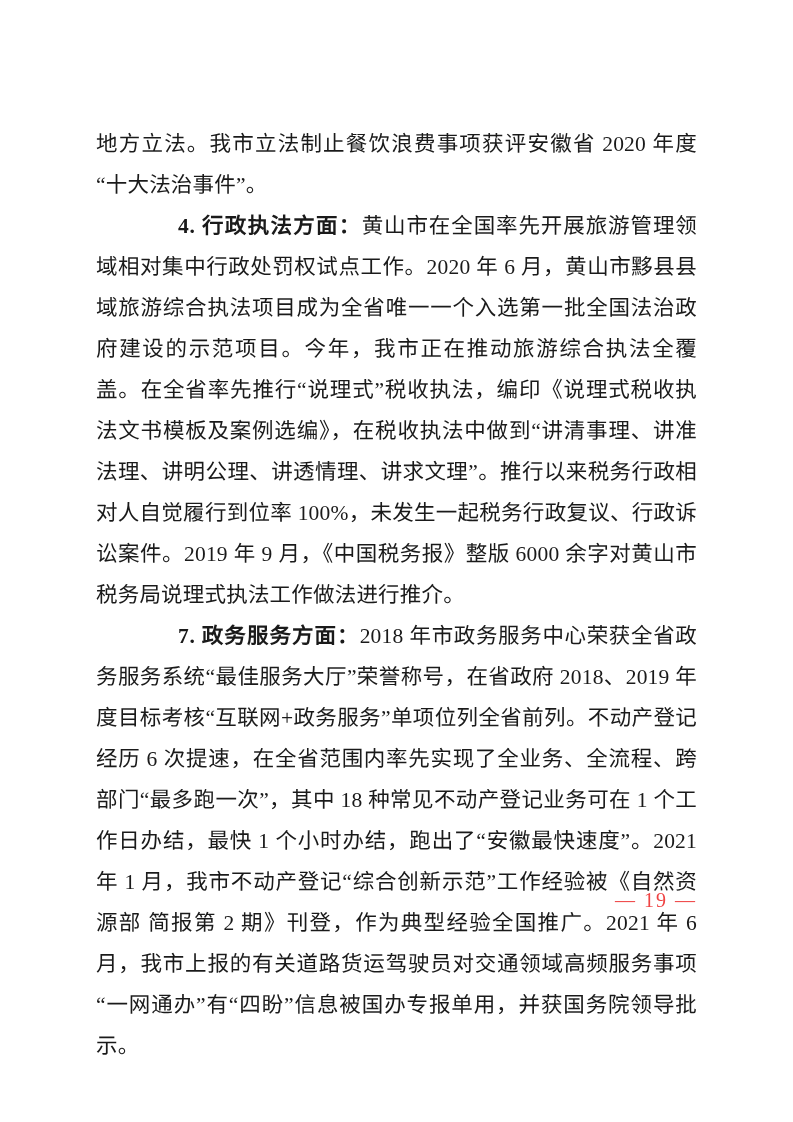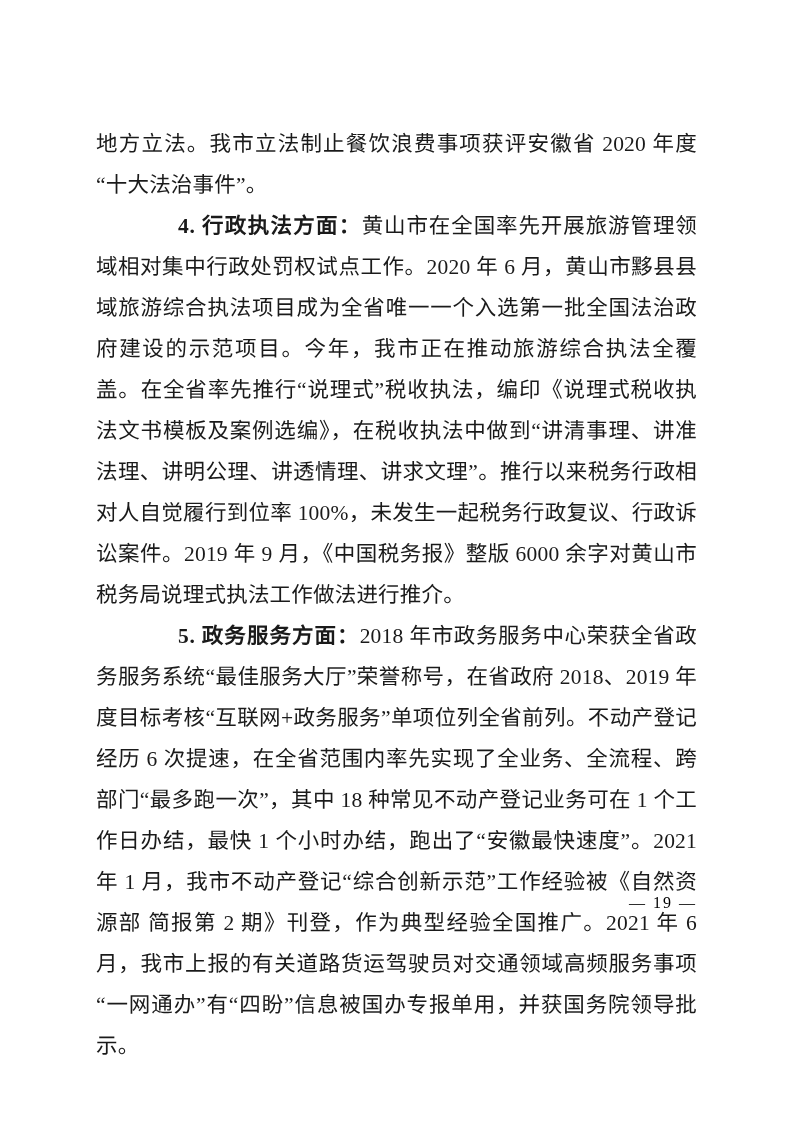--- a/index.html
+++ b/index.html
@@ -38,40 +38,40 @@
   }
   .lead {
     font-weight: bold;
     letter-spacing: 0.6px;
     margin-left: 38px;
   }
   .pagenum {
     position: absolute;
     right: 96px;
     bottom: 96px;
-    font-size: 16px;
+    font-size: 20px;
     letter-spacing: 2px;
-    color: #000000;
+    color: #ef4444;
     font-family: "Liberation Serif", "DejaVu Serif", serif;
   }
 </style>
 </head>
 <body>
 
 <div class="page">
   <div class="doc-body">
 
     <p class="para">
       <span>地方立法。我市立法制止餐饮浪费事项获评安徽省 2020 年度“十大法治事件”。</span>
     </p>
 
     <p class="para indent">
       <span class="lead">4. 行政执法方面：</span><span>黄山市在全国率先开展旅游管理领域相对集中行政处罚权试点工作。2020 年 6 月，黄山市黟县县域旅游综合执法项目成为全省唯一一个入选第一批全国法治政府建设的示范项目。今年，我市正在推动旅游综合执法全覆盖。在全省率先推行“说理式”税收执法，编印《说理式税收执法文书模板及案例选编》，在税收执法中做到“讲清事理、讲准法理、讲明公理、讲透情理、讲求文理”。推行以来税务行政相对人自觉履行到位率 100%，未发生一起税务行政复议、行政诉讼案件。2019 年 9 月，《中国税务报》整版 6000 余字对黄山市税务局说理式执法工作做法进行推介。</span>
     </p>
 
     <p class="para indent">
-      <span class="lead">5. 政务服务方面：</span><span>2018 年市政务服务中心荣获全省政务服务系统“最佳服务大厅”荣誉称号，在省政府 2018、2019 年度目标考核“互联网+政务服务”单项位列全省前列。不动产登记经历 6 次提速，在全省范围内率先实现了全业务、全流程、跨部门“最多跑一次”，其中 18 种常见不动产登记业务可在 1 个工作日办结，最快 1 个小时办结，跑出了“安徽最快速度”。2021 年 1 月，我市不动产登记“综合创新示范”工作经验被《自然资源部 简报第 2 期》刊登，作为典型经验全国推广。2021 年 6 月，我市上报的有关道路货运驾驶员对交通领域高频服务事项“一网通办”有“四盼”信息被国办专报单用，并获国务院领导批示。</span>
+      <span class="lead">7. 政务服务方面：</span><span>2018 年市政务服务中心荣获全省政务服务系统“最佳服务大厅”荣誉称号，在省政府 2018、2019 年度目标考核“互联网+政务服务”单项位列全省前列。不动产登记经历 6 次提速，在全省范围内率先实现了全业务、全流程、跨部门“最多跑一次”，其中 18 种常见不动产登记业务可在 1 个工作日办结，最快 1 个小时办结，跑出了“安徽最快速度”。2021 年 1 月，我市不动产登记“综合创新示范”工作经验被《自然资源部 简报第 2 期》刊登，作为典型经验全国推广。2021 年 6 月，我市上报的有关道路货运驾驶员对交通领域高频服务事项“一网通办”有“四盼”信息被国办专报单用，并获国务院领导批示。</span>
     </p>
 
   </div>
 
   <div class="pagenum">— 19 —</div>
 </div>
 
 </body></html>

